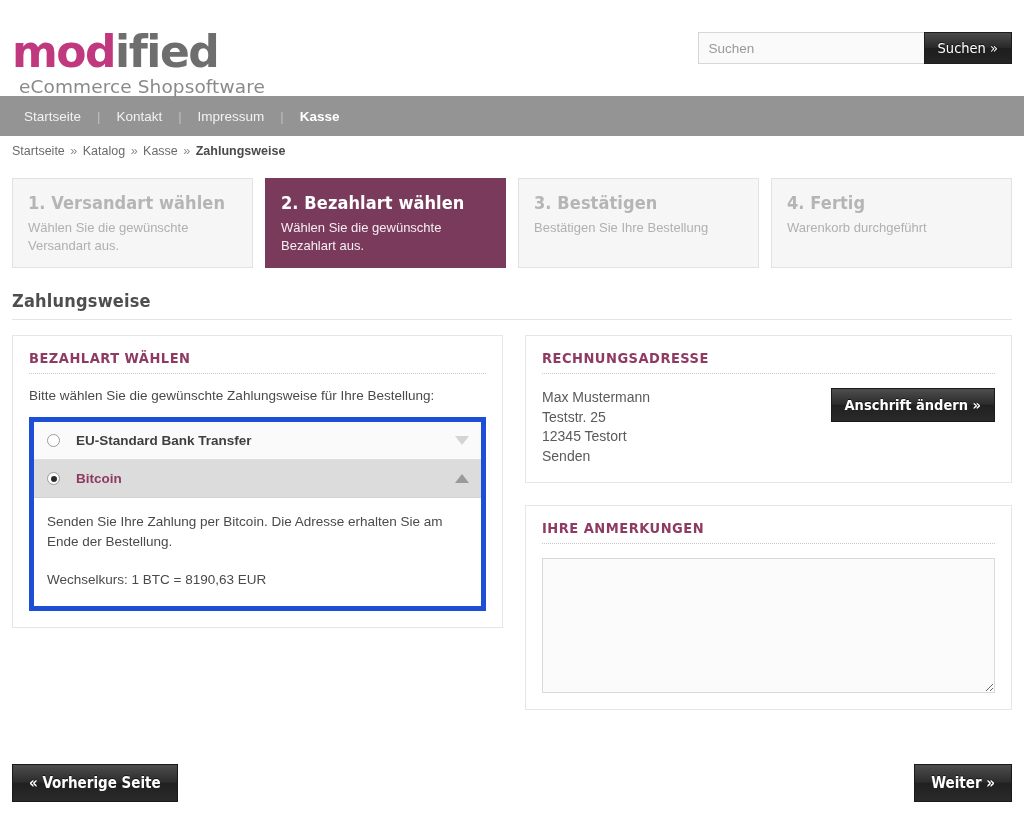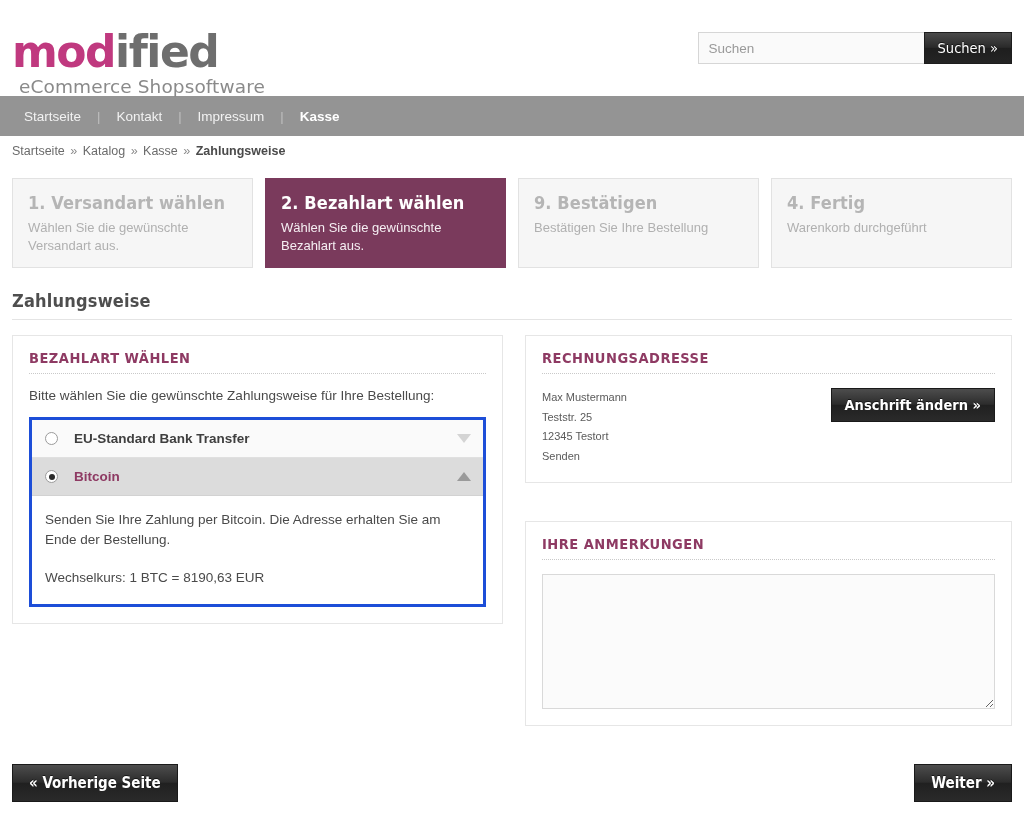--- a/index.html
+++ b/index.html
@@ -96,33 +96,33 @@
     font-family: "DejaVu Sans Condensed", "Liberation Sans Narrow", "Liberation Sans", sans-serif;
     font-size: 18px; font-weight: bold; color: #4e4e4e; letter-spacing: 0.2px;
   }
 
   
   .columns { display: flex; gap: 22px; padding: 15px 12px 0 12px; }
   .col-left { width: 491px; }
   .col-right { width: 487px; }
 
   .panel { border: 1px solid #e6e6e6; background: #ffffff; padding: 14px 16px 16px 16px; }
-  .panel + .panel { margin-top: 38px; }
+  .panel + .panel { margin-top: 22px; }
 
   .panel-title {
     font-family: "DejaVu Sans Condensed", "Liberation Sans Narrow", "Liberation Sans", sans-serif;
     font-size: 14.5px; font-weight: bold; color: #8e3a63; text-transform: uppercase;
     letter-spacing: 0.5px; padding-bottom: 7px;
     border-bottom: 1px dotted #c9c9c9; margin-bottom: 14px;
   }
 
   .intro-text { font-size: 13.5px; color: #4a4a4a; margin-bottom: 14px; }
 
   
-  .pay-list { border: 3px solid #1d4ed8; }
+  .pay-list { border: 5px solid #1d4ed8; }
   .pay-option {
     display: flex; align-items: center; height: 38px; padding: 0 12px 0 13px;
     border-bottom: 1px solid #e0e0e0; background: #fafafa; cursor: pointer;
   }
   .pay-option.selected { background: #dcdcdc; border-bottom: 1px solid #d2d2d2; }
   .radio {
     width: 13px; height: 13px; border-radius: 50%;
     border: 1px solid #9b9b9b; background: #ffffff;
     display: inline-block; position: relative; flex: none; margin-right: 16px;
   }
@@ -141,21 +141,21 @@
     border-left: 7px solid transparent; border-right: 7px solid transparent;
     border-bottom: 9px solid #9a9a9a;
   }
 
   .pay-detail { padding: 14px 13px 16px 13px; background: #ffffff; }
   .pay-detail p { margin: 0; font-size: 13.5px; color: #4a4a4a; line-height: 20px; }
   .pay-detail p.rate { margin-top: 18px; }
 
   
   .addr-row { display: flex; justify-content: space-between; align-items: flex-start; }
-  .addr-lines { font-size: 11px; color: #5a5a5a; line-height: 19.5px; }
+  .addr-lines { font-size: 14px; color: #5a5a5a; line-height: 19.5px; }
   .btn-dark {
     border: 1px solid #1a1a1a;
     background: linear-gradient(to bottom, #4d4d4d 0%, #2c2c2c 48%, #202020 50%, #2a2a2a 100%);
     color: #ffffff;
     font-family: "DejaVu Sans Condensed", "Liberation Sans Narrow", "Liberation Sans", sans-serif;
     font-size: 14.5px; font-weight: bold; cursor: pointer;
     padding: 8px 13px; white-space: nowrap;
     text-shadow: 0 -1px 0 rgba(0,0,0,.6);
   }
 
@@ -214,21 +214,21 @@
   <div class="steps">
     <div class="step">
       <div class="step-title">1. Versandart wählen</div>
       <div class="step-desc">Wählen Sie die gewünschte Versandart aus.</div>
     </div>
     <div class="step active">
       <div class="step-title">2. Bezahlart wählen</div>
       <div class="step-desc">Wählen Sie die gewünschte Bezahlart aus.</div>
     </div>
     <div class="step">
-      <div class="step-title">9. Bestätigen</div>
+      <div class="step-title">3. Bestätigen</div>
       <div class="step-desc">Bestätigen Sie Ihre Bestellung</div>
     </div>
     <div class="step">
       <div class="step-title">4. Fertig</div>
       <div class="step-desc">Warenkorb durchgeführt</div>
     </div>
   </div>
 
   <div class="page-heading">Zahlungsweise</div>
 

